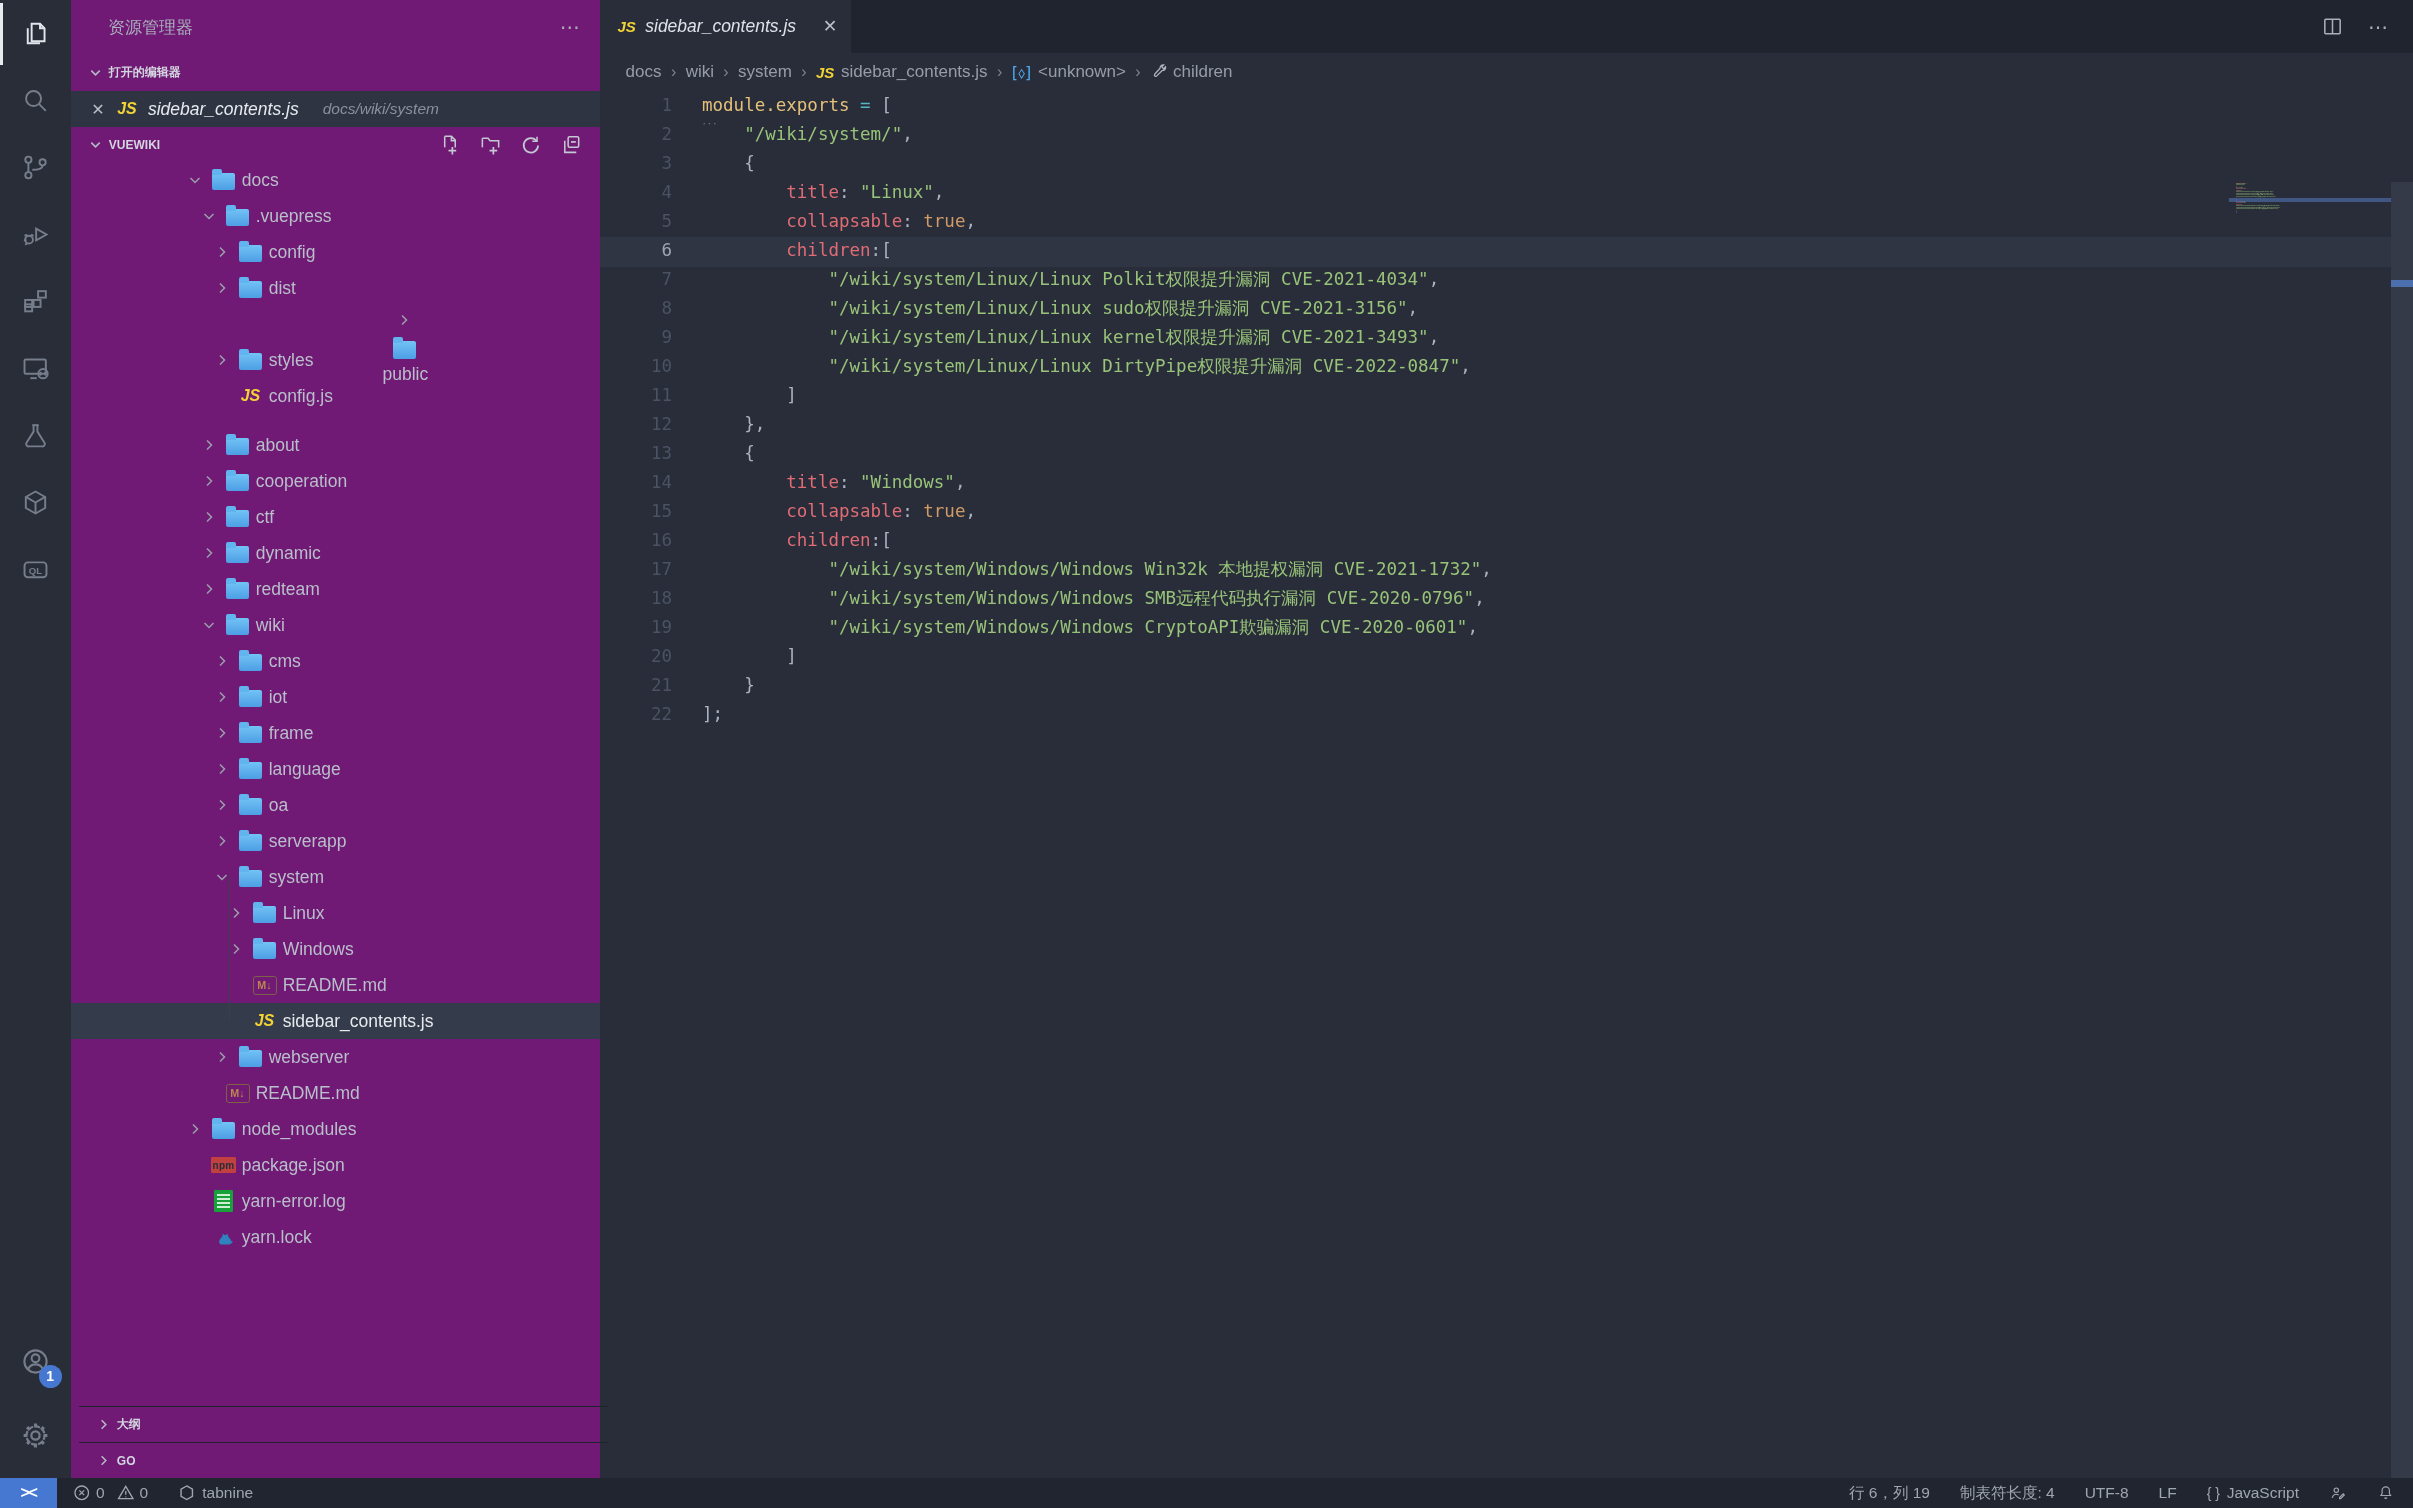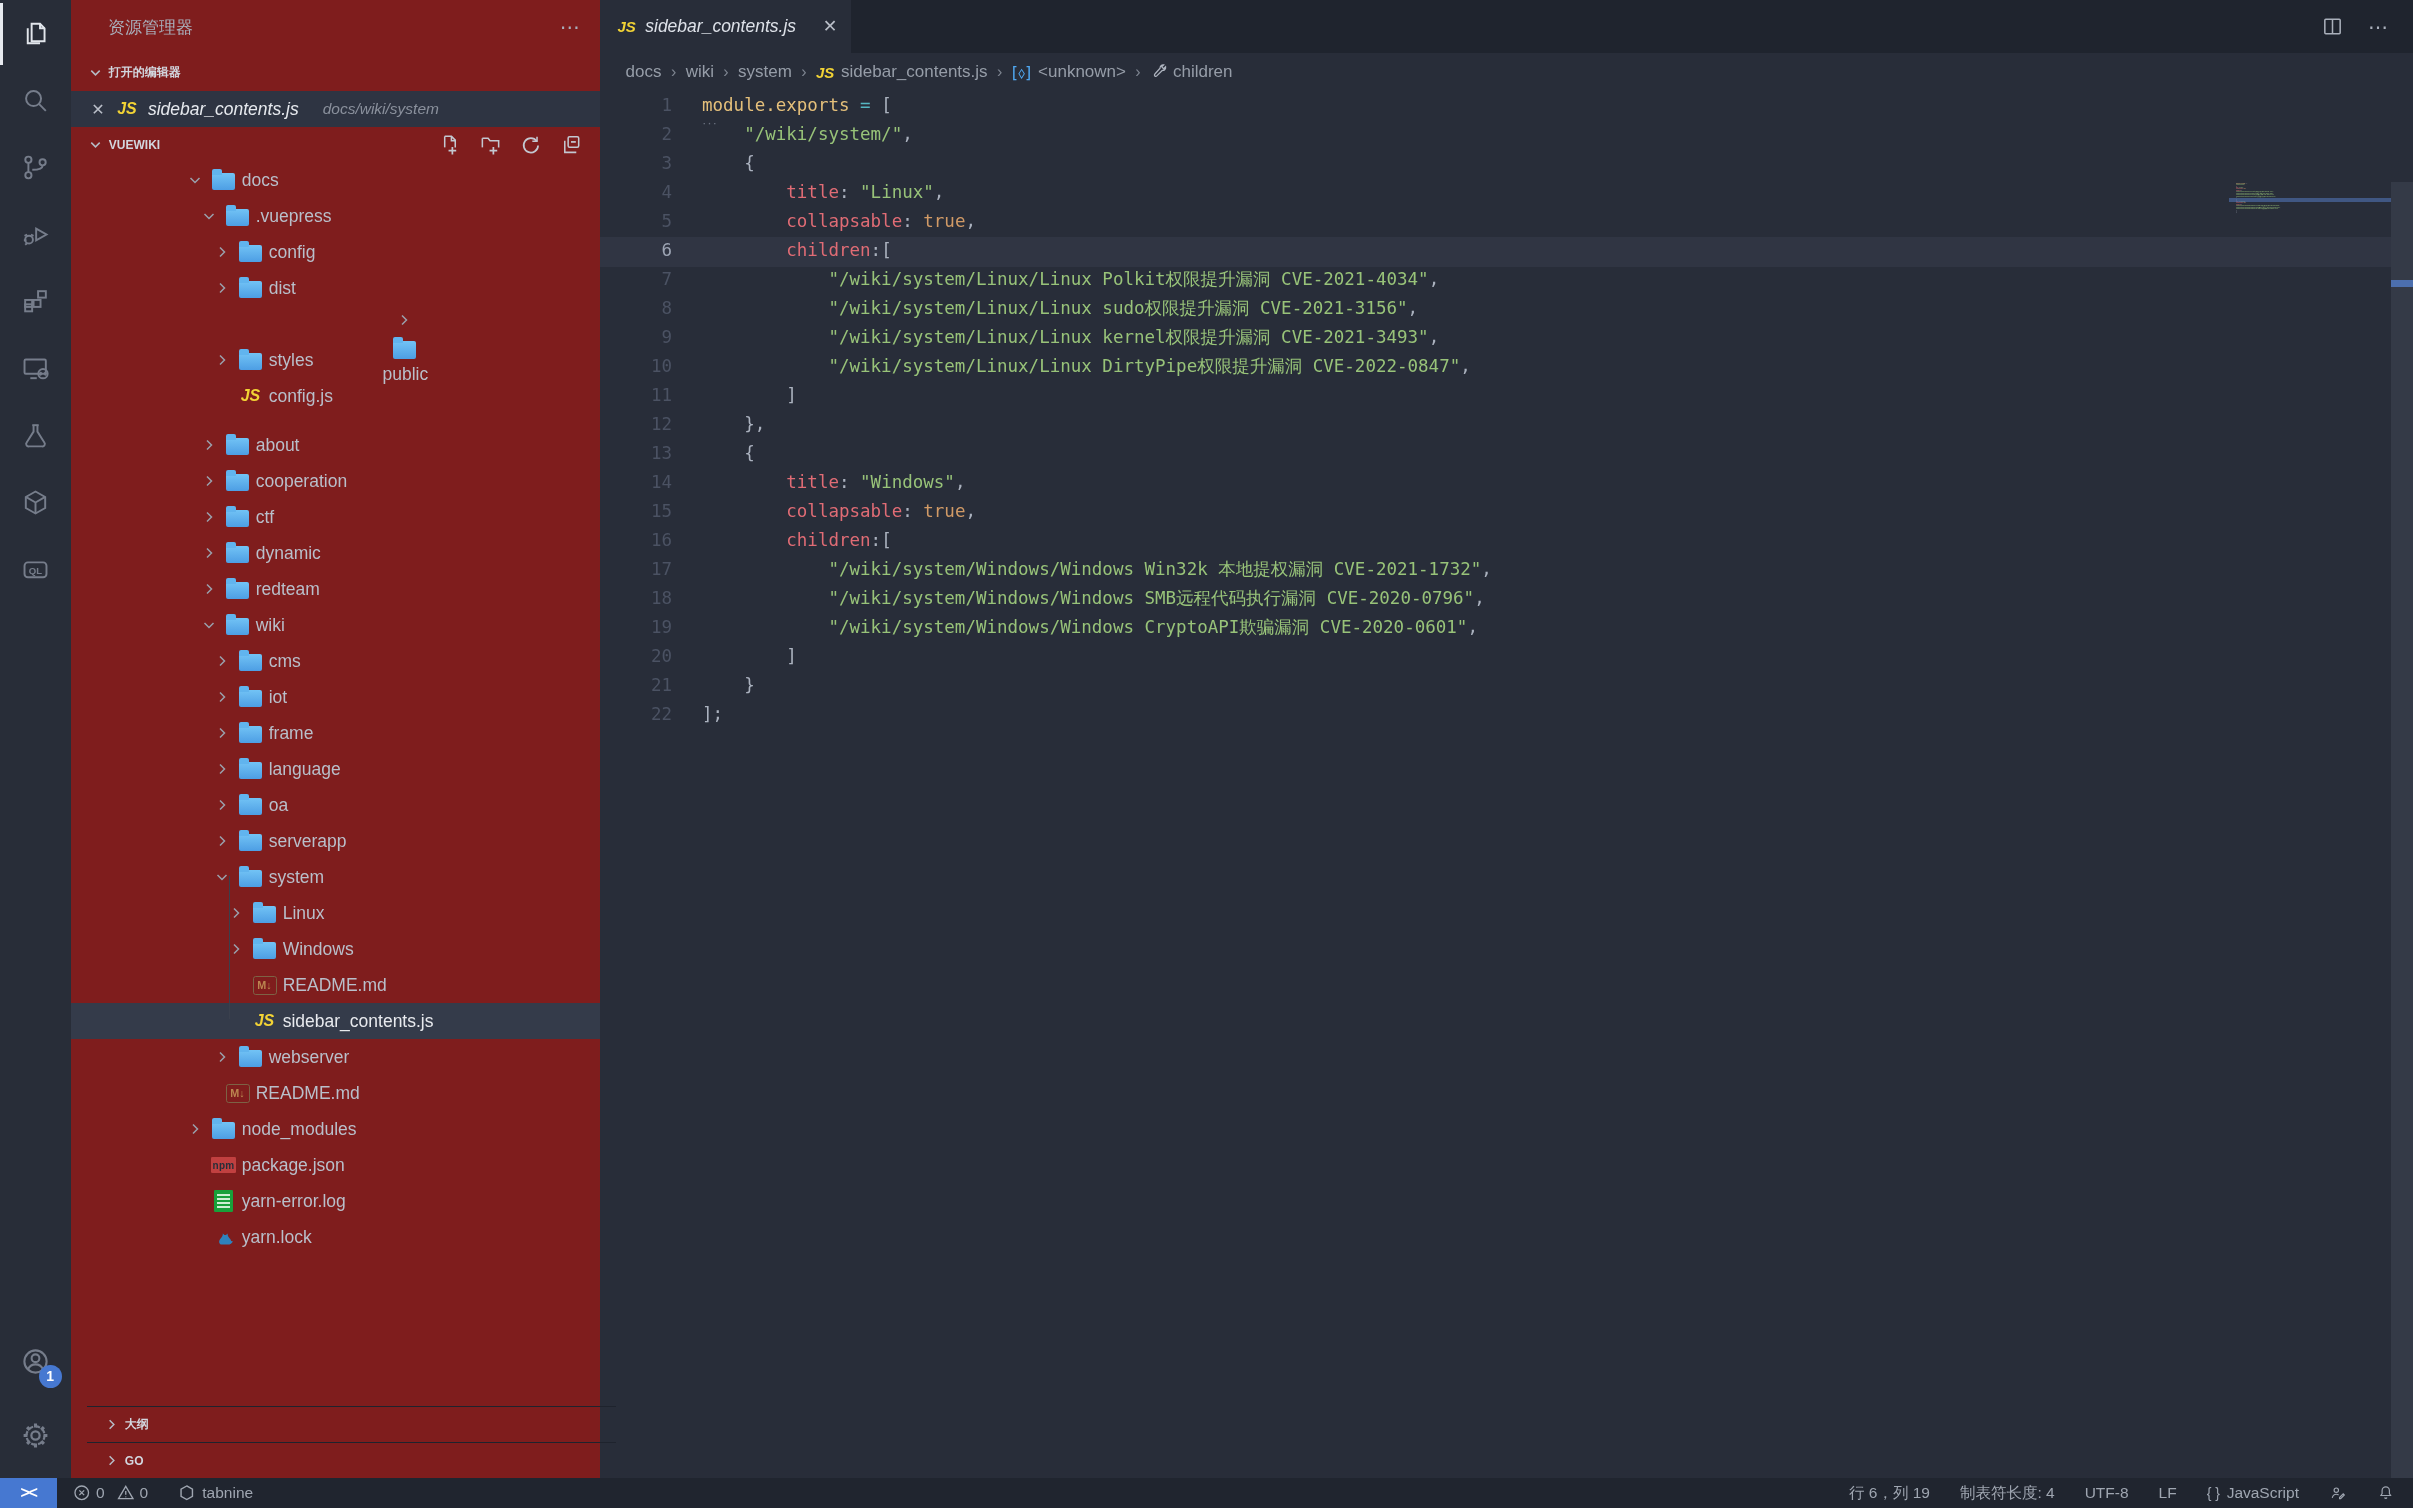--- a/index.html
+++ b/index.html
@@ -1,21 +1,21 @@
 <!DOCTYPE html>
 <html style="font-size:10.8px"><head>
 <meta charset="utf-8">
 <style>
   * { margin:0; padding:0; box-sizing:border-box; }
   html,body { width:2413px; height:1508px; overflow:hidden; background:#282d39;
     font-family:"Liberation Sans", sans-serif; }
 
   
   .activity-bar { position:absolute; left:0; top:0; width:71px; height:1478px; background:#282d38; z-index:5;}
-  .sidebar { position:absolute; left:71px; top:0; width:529px; height:1478px; background:#7f1d1d; z-index:4;}
+  .sidebar { position:absolute; left:71px; top:0; width:529px; height:1478px; background:#701a75; z-index:4;}
   .editor-group { position:absolute; left:599px; top:0; width:1814px; height:1478px; background:#282d39; border-left:1.3px solid #1d222c;}
   .status-bar { position:absolute; left:0; top:1478px; width:2413px; height:30px; background:#20252f; display:flex; align-items:center; z-index:6;}
 
   
   .ab-item { width:71px; height:67px; display:flex; align-items:center; justify-content:center; position:relative; color:#767d8b; cursor:pointer;}
   .ab-item.active { color:#e2e6ec; }
   .ab-item.active::before { content:""; position:absolute; left:0; top:2.7px; width:2.7px; height:62px; background:#e7eaef;}
   .ab-item svg { width:31px; height:31px; }
   .ab-bottom { position:absolute; bottom:5.4px; left:0; width:71px;}
   .ab-badge { position:absolute; right:9.4px; bottom:10.8px; min-width:23px; height:23px; border-radius:11.4px; background:#4678d1; color:#fff; font-size:14px; font-weight:700; display:flex; align-items:center; justify-content:center;}
@@ -45,21 +45,21 @@
 
   .folder-icon { width:23px; height:17.5px; background:linear-gradient(180deg,#72c3f5,#4d9ee4); border-radius:2px; position:relative; margin-top:2.7px;}
   .folder-icon::before { content:""; position:absolute; top:-4px; left:0; width:10px; height:6px; background:#61b4ee; border-radius:2px 2px 0 0;}
   .js-icon { color:#f2d335; font-weight:700; font-style:italic; font-size:16px; font-family:"Liberation Sans",sans-serif;}
   .md-icon { width:24px; height:19px; border:1.3px solid #7d6245; border-radius:2.7px; color:#bb8650; font-size:10.8px; font-weight:700; display:flex; align-items:center; justify-content:center;}
   .npm-icon { width:25.6px; height:16px; background:#c14040; border-radius:1.3px; color:#282d39; font-size:10px; font-weight:800; display:flex; align-items:center; justify-content:center; letter-spacing:0.3px;}
   .log-icon { width:19px; height:21.5px; background:#18a03a; border-radius:1.3px; padding:3.4px 2.7px; display:flex; flex-direction:column; gap:2px;}
   .log-icon i { display:block; height:2px; background:#cdeed3;}
   .yarn-icon { width:20px; height:20px; }
 
-  .sb-bottom { position:absolute; left:16px; bottom:0; width:529px;}
+  .sb-bottom { position:absolute; left:8px; bottom:0; width:529px;}
   .sb-bottom .section-header { height:36px; border-top:0.7px solid #1e232d;}
 
   
   .tab-strip { height:53px; background:#1f242e; display:flex; align-items:stretch;}
   .tab { width:251px; background:#282d39; display:flex; align-items:center; padding:0 13.5px 0 17.5px; cursor:pointer;}
   .tab-name { color:#dde1e8; font-size:17.5px; font-style:italic; margin-left:9.4px;}
   .tab-close { margin-left:auto; color:#b9bec8; font-size:17.5px; cursor:pointer;}
   .tab-actions { margin-left:auto; display:flex; align-items:center; gap:24px; padding-right:23px; color:#aab0bb;}
   .tab-actions svg { width:23px; height:23px; cursor:pointer;}
   .tab-actions .more { font-size:20px; letter-spacing:2px; cursor:pointer;}

